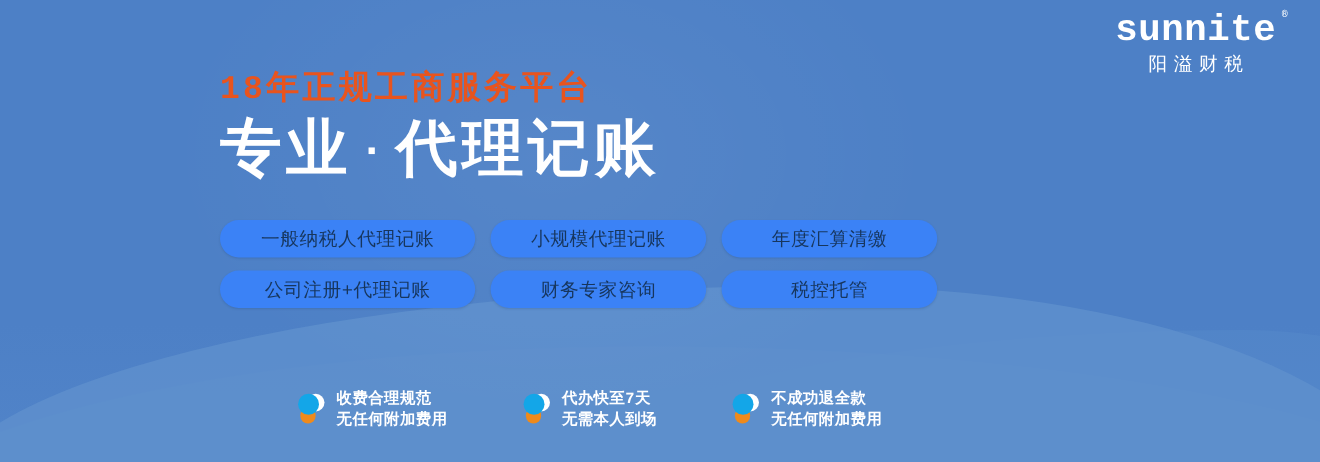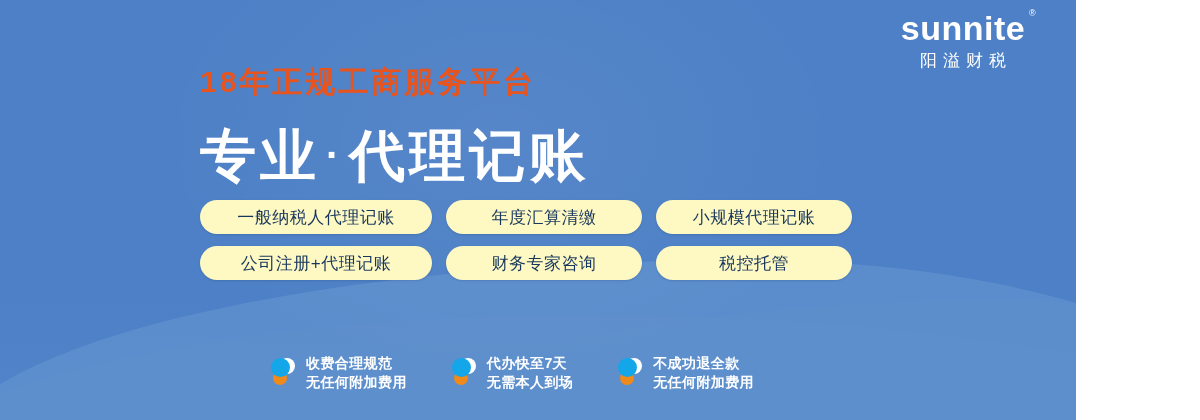--- a/index.html
+++ b/index.html
@@ -3,25 +3,25 @@
 <meta charset="utf-8">
 <style>
   html, body {
     margin: 0;
     padding: 0;
     background: #ffffff;
   }
 
   .banner {
     position: relative;
-    width: 1076px;
+    width: 1200px;
     height: 420px;
     overflow: hidden;
     background: #4d80c6;
-    font-family: Liberation Sans, sans-serif;
+    font-family: Liberation Mono, monospace;
     -webkit-font-smoothing: antialiased;
   }
 
   
   .bg-base {
     position: absolute;
     inset: 0;
     background: linear-gradient(180deg, #4d80c6 0%, #4d80c6 70%, #5184c9 100%);
   }
   .wave-a {
@@ -108,21 +108,21 @@
   }
   .eyebrow {
     color: #e8541e;
     font-size: 30px;
     line-height: 32px;
     font-weight: 700;
     letter-spacing: 3px;
     white-space: nowrap;
   }
   .headline {
-    margin-top: 24px;
+    margin-top: 8px;
     color: #ffffff;
     font-size: 56px;
     line-height: 66px;
     font-weight: 700;
     letter-spacing: 4px;
     white-space: nowrap;
   }
   .headline .sep {
     font-size: 40px;
     padding: 0 6px;
@@ -134,21 +134,21 @@
     position: absolute;
     left: 200px;
     top: 200px;
   }
   .pill-row {
     display: flex;
     gap: 14px;
     margin-bottom: 12px;
   }
   .pill {
-    background: #fef9c3;
+    background: #3b82f6;
     color: #17365d;
     border-radius: 18px;
     height: 34px;
     display: flex;
     align-items: center;
     justify-content: center;
     font-size: 17px;
     font-weight: 500;
     letter-spacing: .5px;
     box-shadow: 0 1px 2px rgba(20,50,90,.18);
@@ -158,21 +158,21 @@
   .pill.w1 { width: 232px; }
   .pill.w2 { width: 196px; }
   .pill.w3 { width: 196px; }
 
   
   .features {
     position: absolute;
     left: 270px;
     bottom: 28px;
     display: flex;
-    gap: 44px;
+    gap: 68px;
   }
   .feature {
     display: flex;
     align-items: center;
     gap: 10px;
   }
   .f-icon {
     position: relative;
     width: 26px;
     height: 32px;
@@ -239,22 +239,22 @@
   <div class="hero">
     <div class="eyebrow">18年正规工商服务平台</div>
     <div class="headline">
       <span>专业</span><span class="sep">·</span><span>代理记账</span>
     </div>
   </div>
 
   <div class="pills">
     <div class="pill-row">
       <div class="pill w1">一般纳税人代理记账</div>
+      <div class="pill w2">小规模代理记账</div>
       <div class="pill w3">年度汇算清缴</div>
-      <div class="pill w2">小规模代理记账</div>
     </div>
     <div class="pill-row">
       <div class="pill w1">公司注册+代理记账</div>
       <div class="pill w2">财务专家咨询</div>
       <div class="pill w3">税控托管</div>
     </div>
   </div>
 
   <div class="features">
 

